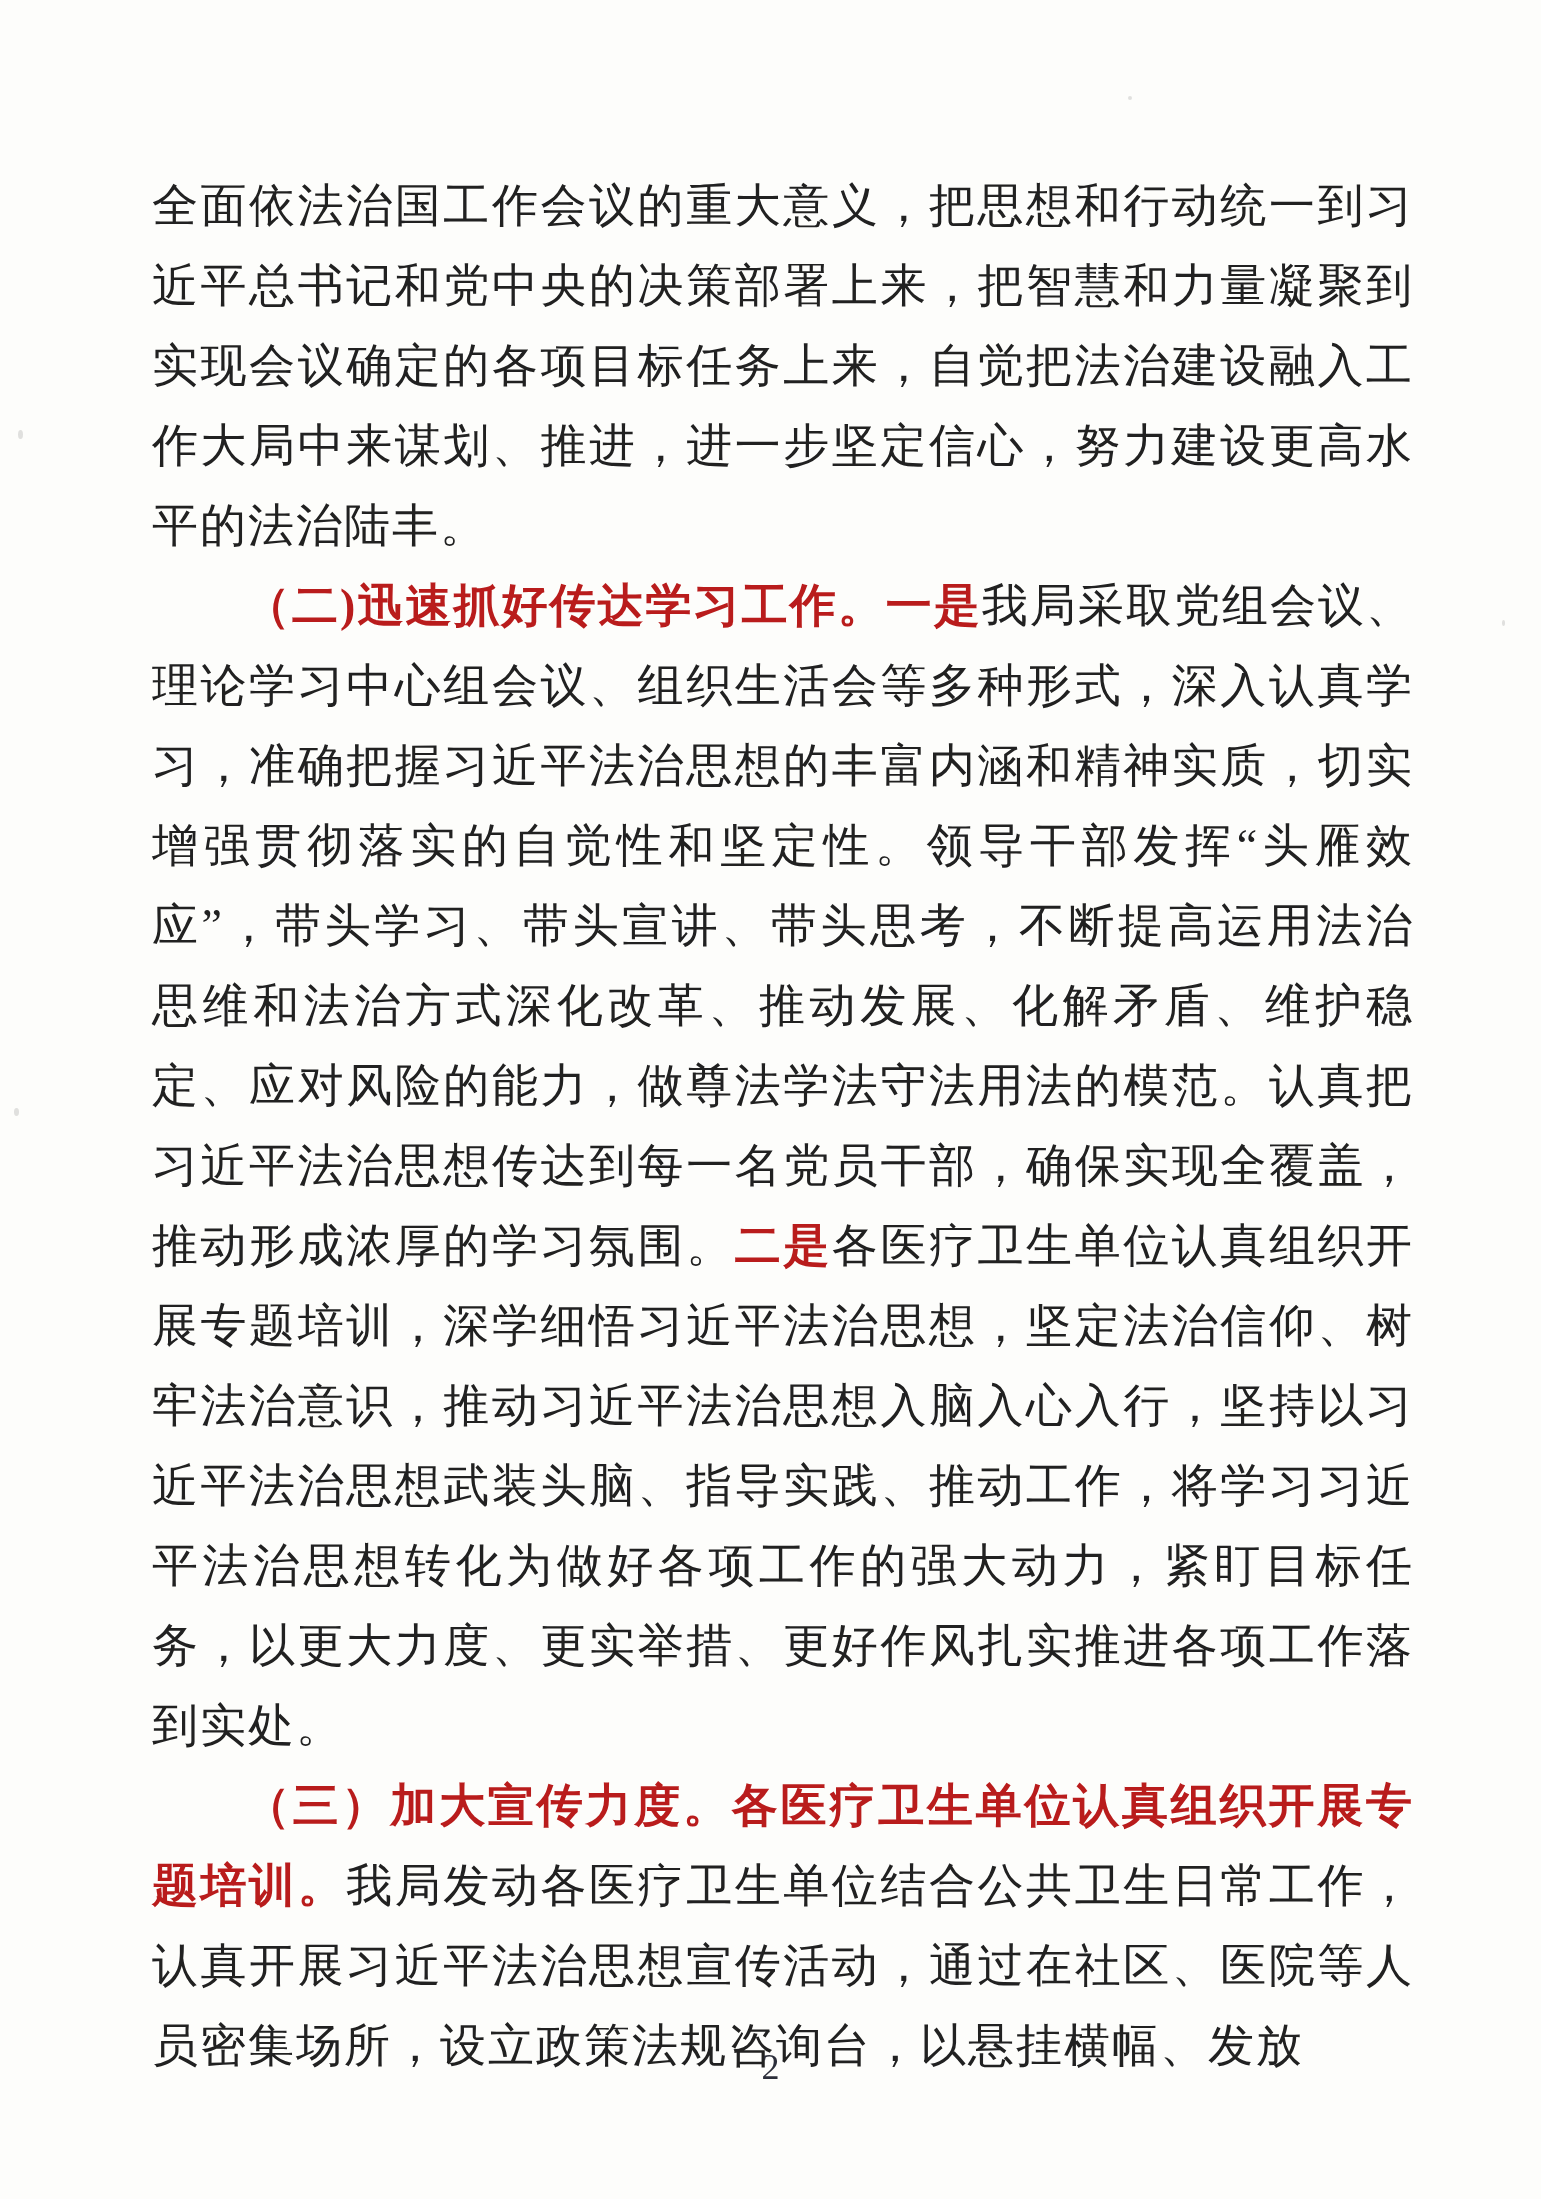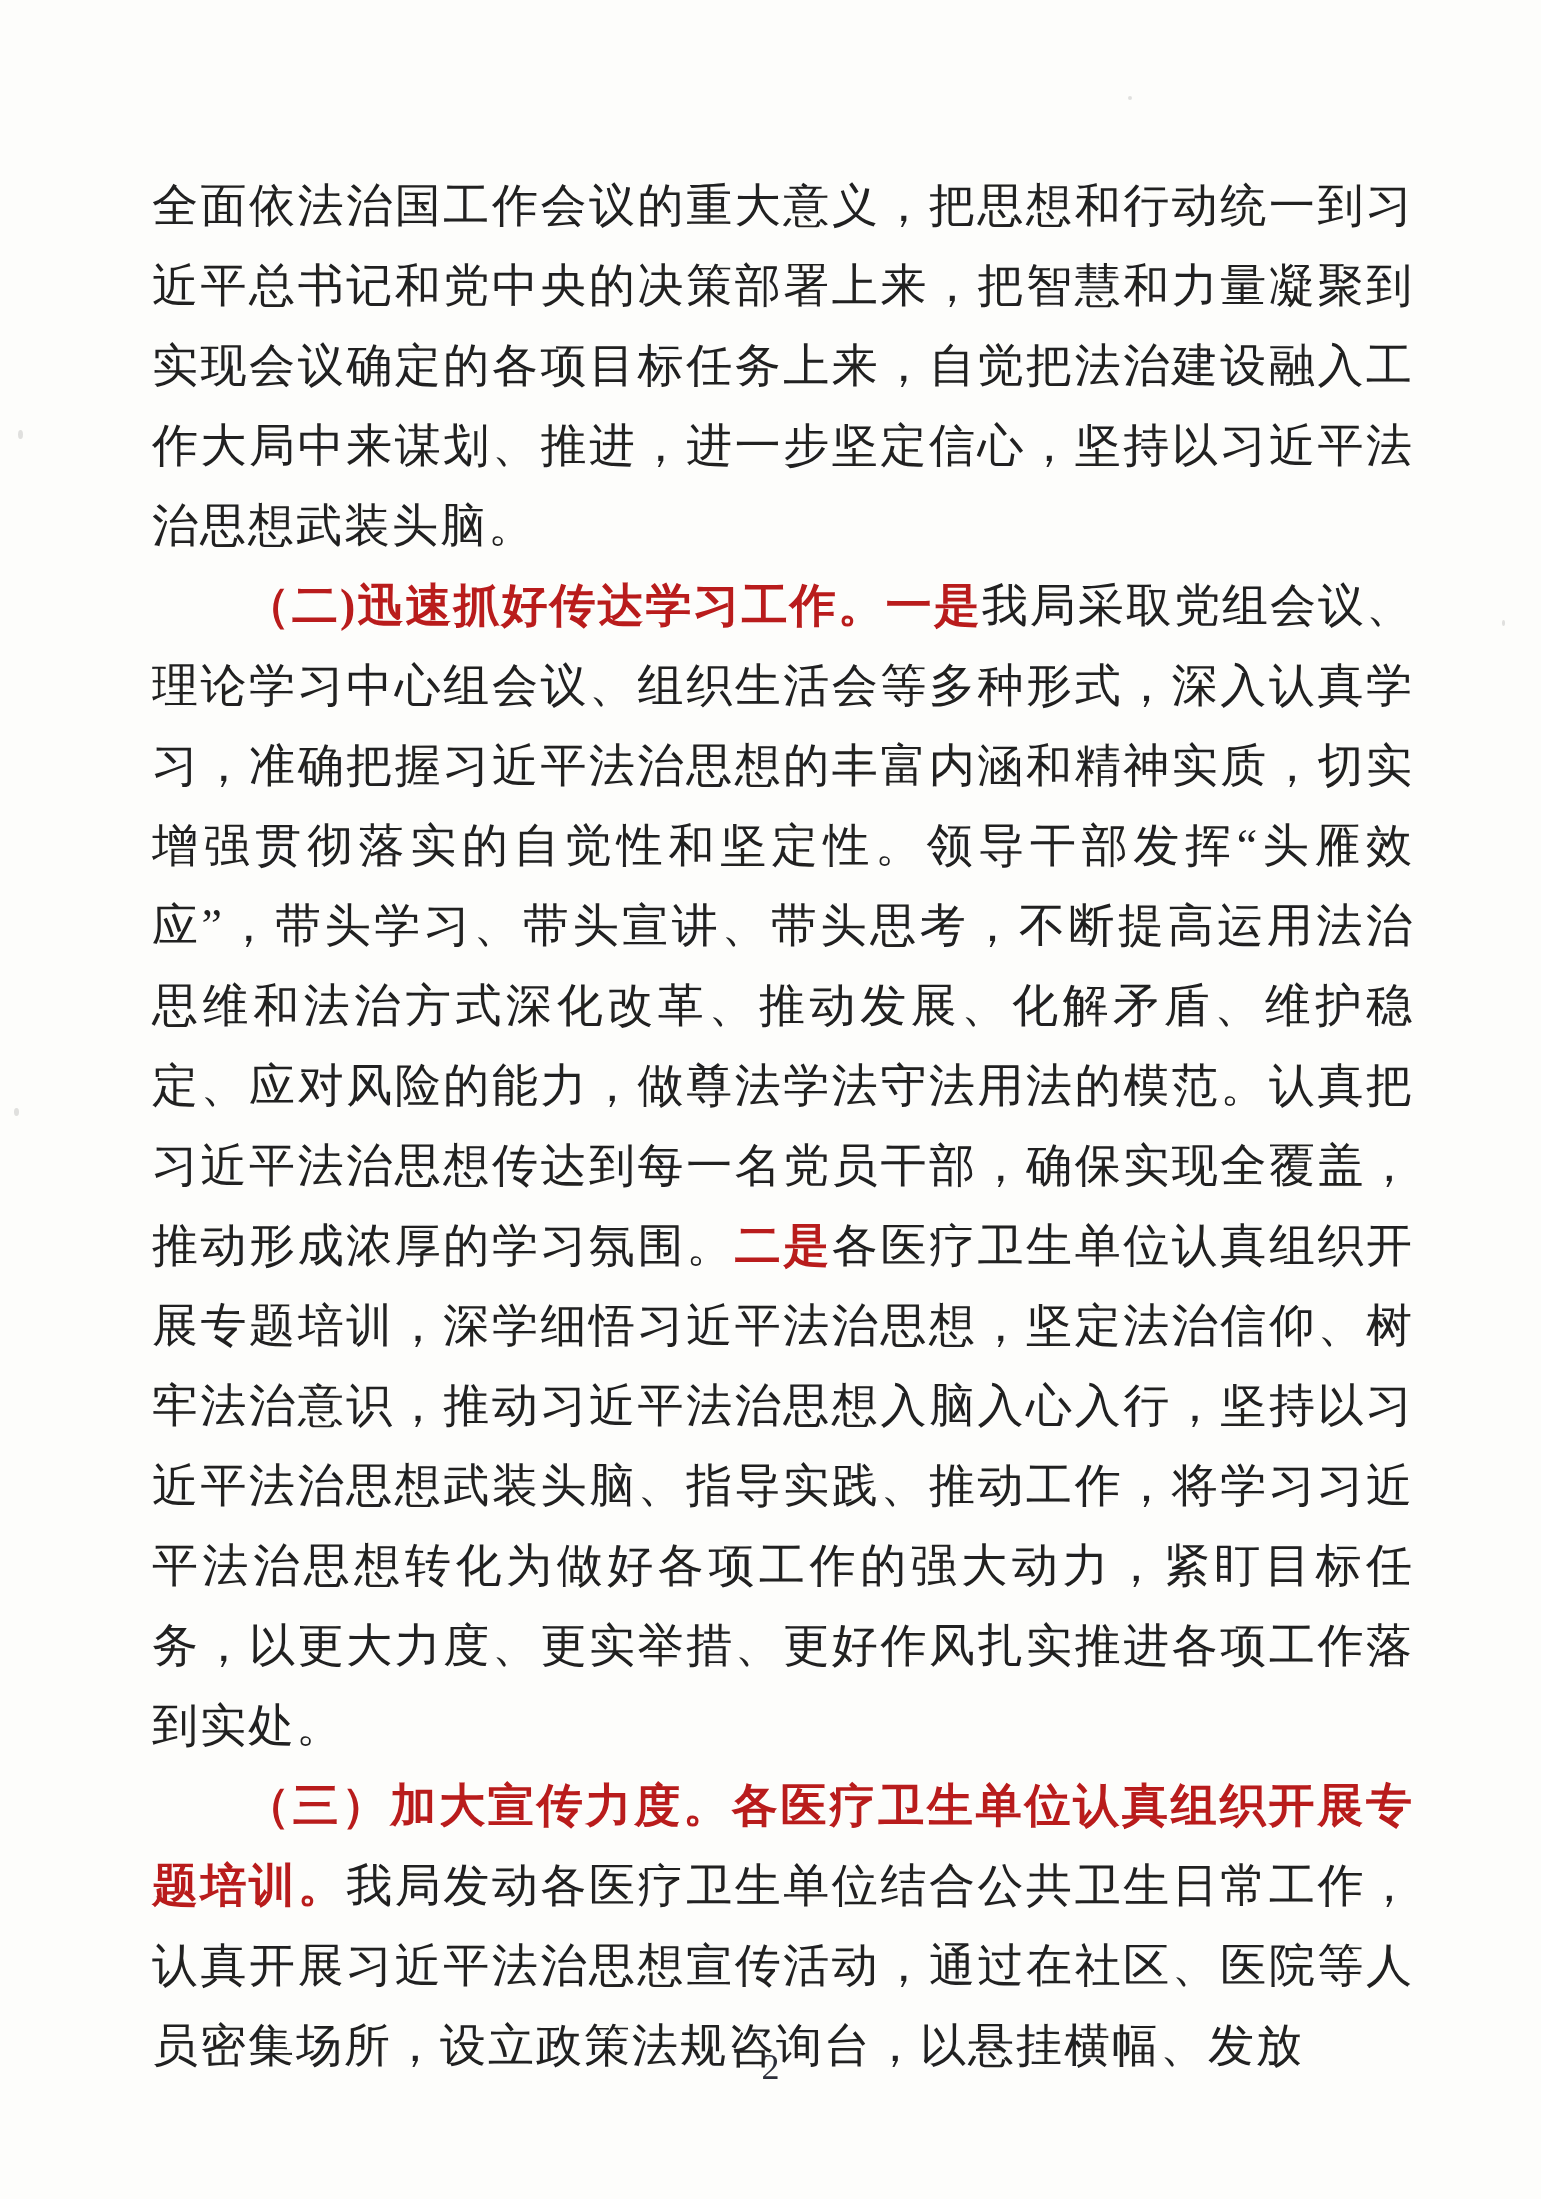--- a/index.html
+++ b/index.html
@@ -61,19 +61,19 @@
 </head>
 <body>
 
 <div class="page">
   <span class="speck s1"></span>
   <span class="speck s2"></span>
   <span class="speck s3"></span>
   <span class="speck s4"></span>
 
   <div class="text-body" id="doc-body">
-      <p><span>全面依法治国工作会议的重大意义，把思想和行动统一到习近平总书记和党中央的决策部署上来，把智慧和力量凝聚到实现会议确定的各项目标任务上来，自觉把法治建设融入工作大局中来谋划、推进，进一步坚定信心，坚持以习近平法治思想武装头脑。</span></p>
+      <p><span>全面依法治国工作会议的重大意义，把思想和行动统一到习近平总书记和党中央的决策部署上来，把智慧和力量凝聚到实现会议确定的各项目标任务上来，自觉把法治建设融入工作大局中来谋划、推进，进一步坚定信心，努力建设更高水平的法治陆丰。</span></p>
       <p class="indent"><span class="seg-bold">（二)迅速抓好传达学习工作。</span><span class="seg-bold">一是</span><span>我局采取党组会议、理论学习中心组会议、组织生活会等多种形式，深入认真学习，准确把握习近平法治思想的丰富内涵和精神实质，切实增强贯彻落实的自觉性和坚定性。领导干部发挥“头雁效应”，带头学习、带头宣讲、带头思考，不断提高运用法治思维和法治方式深化改革、推动发展、化解矛盾、维护稳定、应对风险的能力，做尊法学法守法用法的模范。认真把习近平法治思想传达到每一名党员干部，确保实现全覆盖，推动形成浓厚的学习氛围。</span><span class="seg-bold">二是</span><span>各医疗卫生单位认真组织开展专题培训，深学细悟习近平法治思想，坚定法治信仰、树牢法治意识，推动习近平法治思想入脑入心入行，坚持以习近平法治思想武装头脑、指导实践、推动工作，将学习习近平法治思想转化为做好各项工作的强大动力，紧盯目标任务，以更大力度、更实举措、更好作风扎实推进各项工作落到实处。</span></p>
       <p class="indent"><span class="seg-bold">（三）加大宣传力度。各医疗卫生单位认真组织开展专题培训。</span><span>我局发动各医疗卫生单位结合公共卫生日常工作，认真开展习近平法治思想宣传活动，通过在社区、医院等人员密集场所，设立政策法规咨询台，以悬挂横幅、发放</span></p>
     </div>
 
   <div class="page-number">2</div>
 </div>
 
 </body></html>

